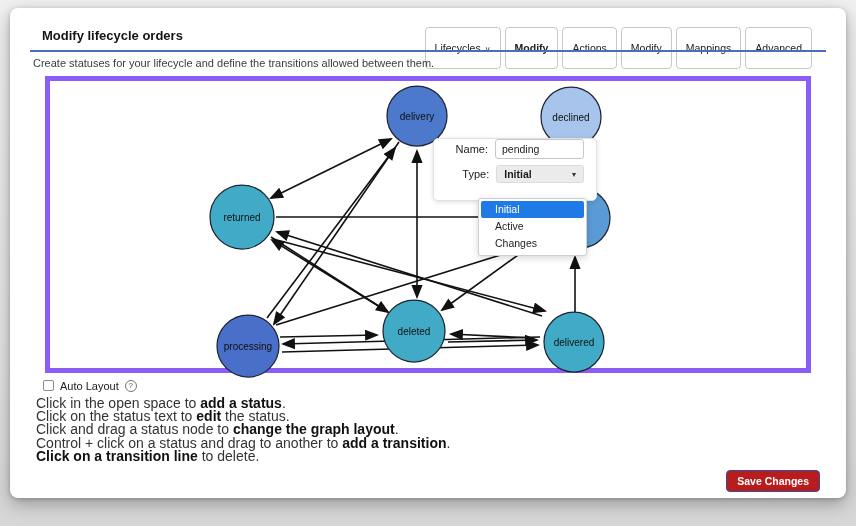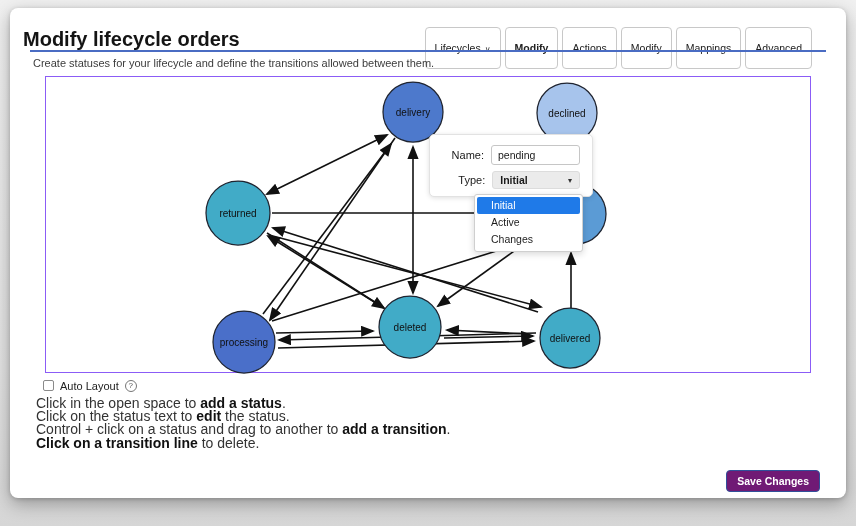--- a/index.html
+++ b/index.html
@@ -8,22 +8,22 @@
     font-family:"Liberation Sans", sans-serif;
     background:linear-gradient(180deg,#f0f0f0 0%,#e2e2e2 70%,#d6d6d6 100%);
     position:relative;
   }
   .card {
     position:absolute; left:10px; top:8px; width:836px; height:490px;
     background:#ffffff; border-radius:8px;
     box-shadow:0 6px 18px rgba(0,0,0,.30), 0 1px 4px rgba(0,0,0,.18);
   }
   .page-title {
-    position:absolute; left:13px; top:20px;
-    font-size:20px; font-weight:700; color:#141414;
+    position:absolute; left:32px; top:20px;
+    font-size:13px; font-weight:700; color:#141414;
   }
   .nav {
     position:absolute; top:19px; right:34px;
     display:flex; gap:4px; align-items:center;
   }
   .nav-btn {
     background:#fff; border:1px solid #c8c8c8; border-radius:4px;
     font-family:"Liberation Sans", sans-serif;
     font-size:10.5px; color:#222; padding:14px 9px; cursor:pointer;
     display:flex; align-items:center; gap:4px; white-space:nowrap;
@@ -33,35 +33,35 @@
   .divider {
     position:absolute; left:20px; right:20px; top:42px; height:2px;
     background:#4a6cc3;
   }
   .subtitle {
     position:absolute; left:23px; top:49px;
     font-size:11px; color:#3c3c3c;
   }
   .canvas {
     position:absolute; left:35px; top:68px; width:766px; height:297px;
-    background:#fff; border:1px solid #8b5cf6;
+    background:#fff; border:5px solid #8b5cf6;
   }
   .canvas svg { position:absolute; left:0; top:0; }
   .edge { stroke:#111; stroke-width:1.6; }
   .node { stroke:#1f2430; stroke-width:1.25; cursor:pointer; }
   .node-label {
     font-family:"Liberation Sans", sans-serif;
     font-size:10px; fill:#101010; text-anchor:middle; cursor:pointer;
   }
   
   .popup {
     position:absolute; left:383px; top:57px; width:164px; height:63px;
     background:#fff; border:1px solid #e2e2e2; border-radius:5px;
     box-shadow:0 1px 5px rgba(0,0,0,.13);
-    padding:10px 12px 0 12px; z-index:5;
+    padding:0 12px 0 12px; z-index:5;
   }
   .popup-row { display:flex; align-items:center; margin-bottom:6px; }
   .popup-row label {
     width:44px; text-align:right; margin-right:7px;
     font-size:11px; color:#1a1a1a;
   }
   .popup-input {
     width:89px; height:20px; border:1px solid #c6c6c6; border-radius:3px;
     font-family:"Liberation Sans", sans-serif; font-size:10.5px;
     color:#1a1a1a; padding:0 6px; background:#fff;
@@ -98,21 +98,21 @@
     font-size:8px; color:#555; display:flex; align-items:center;
     justify-content:center; line-height:1;
   }
   .instructions {
     position:absolute; left:26px; top:389px;
     font-size:14px; color:#333; line-height:13.2px;
   }
   .instructions b { color:#111; }
   .save-btn {
     position:absolute; right:26px; top:462px; height:22px;
-    background:#701a75; border:1px solid #31509a; border-radius:4px;
+    background:#b91c1c; border:1px solid #31509a; border-radius:4px;
     color:#fff; font-family:"Liberation Sans", sans-serif;
     font-size:10.5px; font-weight:700; padding:0 10px; cursor:pointer;
   }
 </style>
 </head>
 <body>
 
 <div class="card">
 
   <div class="page-title">Modify lifecycle orders</div>
@@ -195,19 +195,20 @@
 
   <div class="auto-layout-row">
     <span class="checkbox"></span>
     <span class="auto-layout-label">Auto Layout</span>
     <span class="help-icon">?</span>
   </div>
 
   <div class="instructions">
     <div><span>Click in the open space to </span><b>add a status</b><span>.</span></div>
     <div><span>Click on the status text to </span><b>edit</b><span> the status.</span></div>
+    <div><span>Click and drag a status node to </span><b>change the graph layout</b><span>.</span></div>
     <div><span>Control + click on a status and drag to another to </span><b>add a transition</b><span>.</span></div>
     <div><span></span><b>Click on a transition line</b><span> to delete.</span></div>
   </div>
 
   <button class="save-btn">Save Changes</button>
 
 </div>
 
 </body></html>

